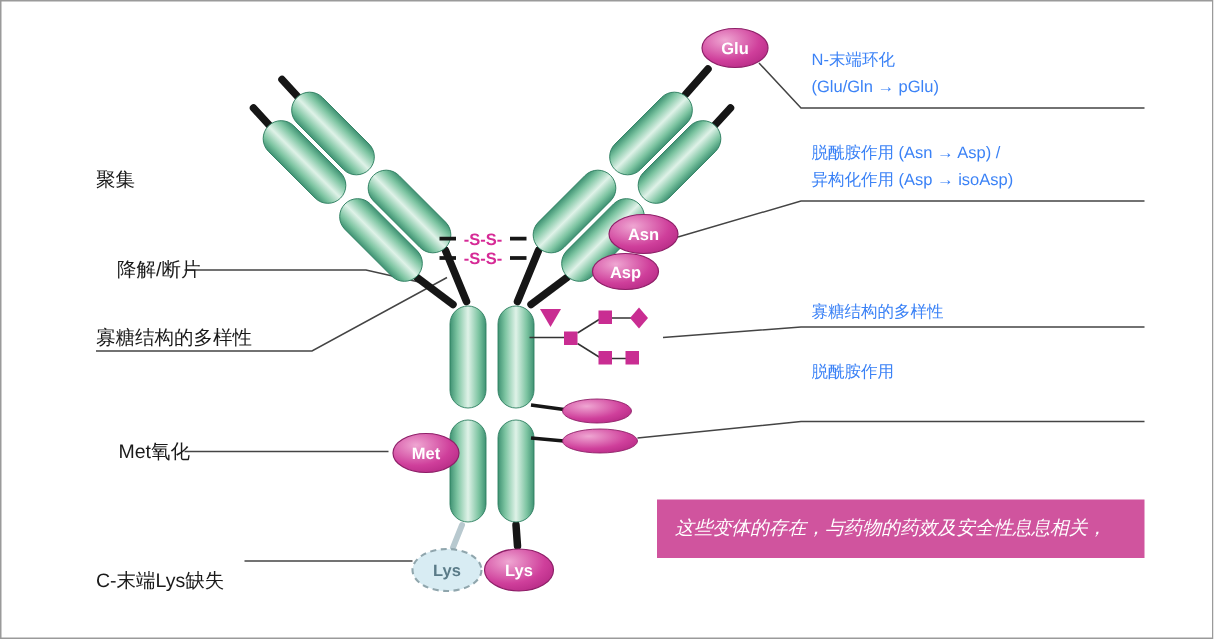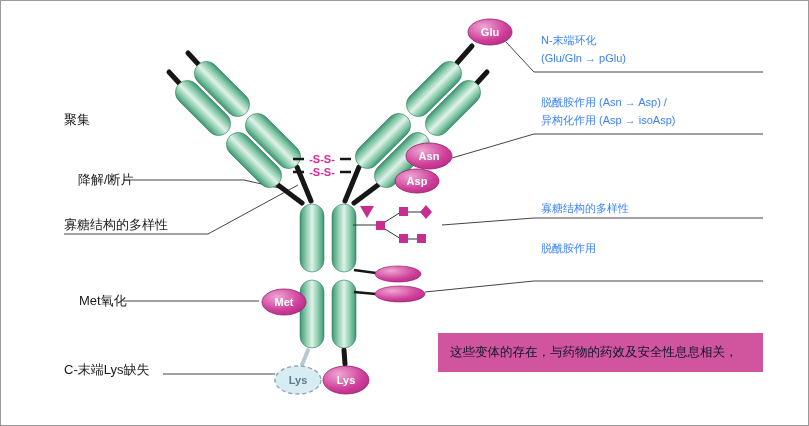--- a/index.html
+++ b/index.html
@@ -6,22 +6,22 @@
   .stage{
     position:relative;width:809px;height:426px;background:#fff;
     border:1px solid #9a9a9a;box-sizing:border-box;overflow:hidden;
     font-family:"Liberation Sans",sans-serif;
   }
   .stage svg{position:absolute;left:0;top:0;}
   .lbl{position:absolute;font-size:13px;color:#1a1a1a;white-space:nowrap;}
   .rlbl{position:absolute;font-size:11px;color:#3b82f6;line-height:18px;white-space:nowrap;}
   .note{
     position:absolute;left:437px;top:332px;width:301px;
-    background:#d0549e;color:#0f172a;font-size:12.5px;line-height:21px;
-    padding:9px 12px;white-space:nowrap;
+    background:#d0549e;color:#ffffff;font-size:12.5px;line-height:21px;
+    padding:9px 12px;white-space:nowrap;font-style:italic;
   }
   .badge{fill:#ffffff;font-size:11px;font-weight:bold;text-anchor:middle;
          font-family:"Liberation Sans",sans-serif;}
   .badge-ghost{fill:#5a7b88;font-size:11px;font-weight:bold;text-anchor:middle;
          font-family:"Liberation Sans",sans-serif;}
   .ss{fill:#d62a96;font-size:11px;font-weight:bold;text-anchor:middle;
       font-family:"Liberation Sans",sans-serif;}
 </style>
 </head>
 <body>
@@ -140,21 +140,21 @@
 
       <ellipse cx="345" cy="379" rx="23" ry="14" fill="url(#blob)" stroke="#8e1f68" stroke-width="0.8"></ellipse>
       <text x="345" y="383" class="badge">Lys</text>
     </g>
   </svg>
 
   <div class="lbl" style="left:63px;top:110px">聚集</div>
   <div class="lbl" style="left:77px;top:170px">降解/断片</div>
   <div class="lbl" style="left:63px;top:215px">寡糖结构的多样性</div>
   <div class="lbl" style="left:78px;top:291px">Met氧化</div>
-  <div class="lbl" style="left:63px;top:360px">C-末端Lys缺失</div>
+  <div class="lbl" style="left:63px;top:377px">C-末端Lys缺失</div>
 
   <div class="rlbl" style="left:540px;top:30px">
     <div>N-末端环化</div>
     <div>(Glu/Gln → pGlu)</div>
   </div>
   <div class="rlbl" style="left:540px;top:92px">
     <div>脱酰胺作用 (Asn → Asp) /</div>
     <div>异构化作用 (Asp → isoAsp)</div>
   </div>
   <div class="rlbl" style="left:540px;top:198px">

